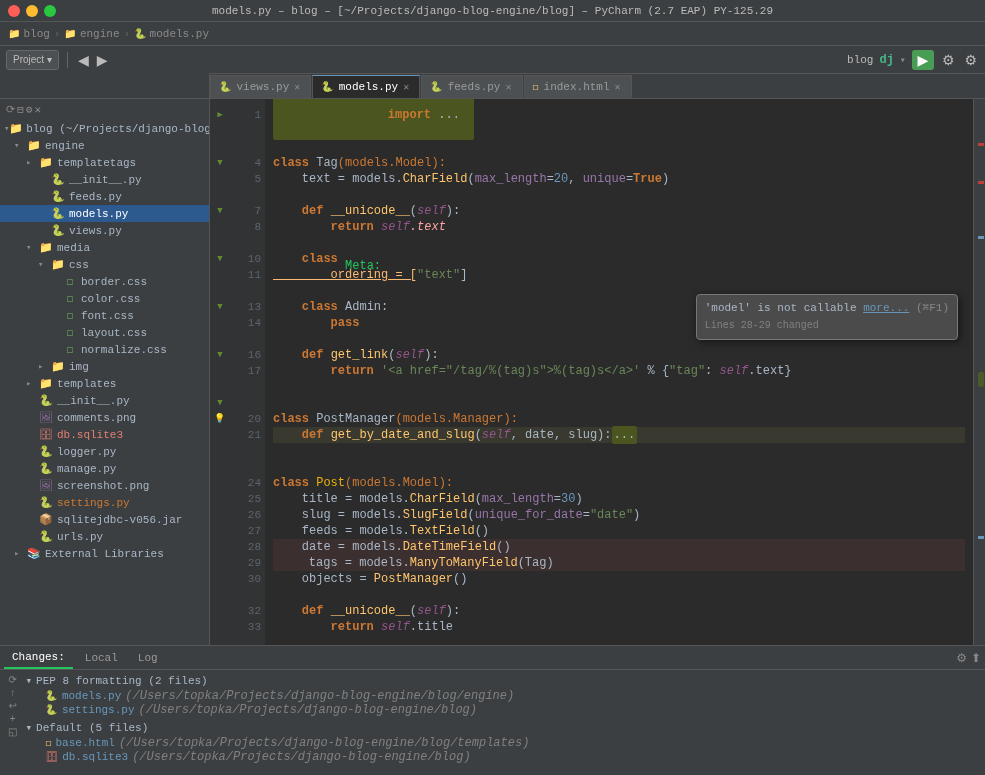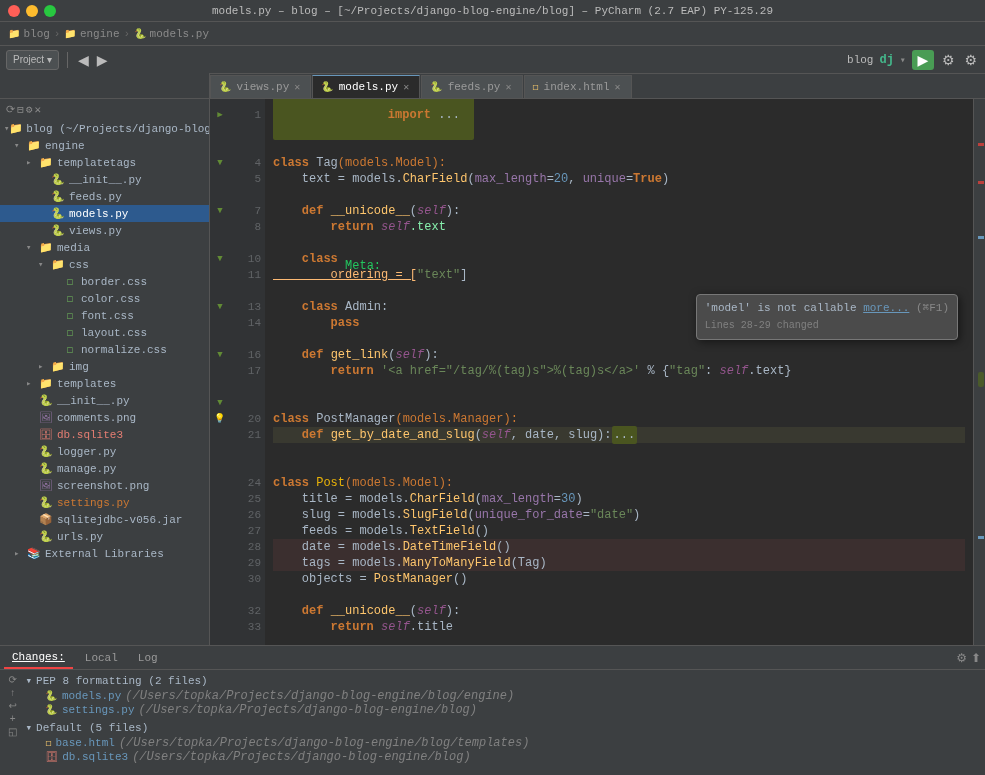--- a/index.html
+++ b/index.html
@@ -213,21 +213,21 @@
     }
     .bottom-tab {
       font-size: 11px;
       color: #9a9a9a;
       padding: 2px 8px;
       cursor: pointer;
       height: 100%;
       display: flex;
       align-items: center;
     }
-    .bottom-tab.active { color: #fff; border-bottom: 2px solid #ef4444; text-decoration: underline; }
+    .bottom-tab.active { color: #fff; border-bottom: 2px solid #22c55e; }
     .bottom-tab-right { margin-left: auto; display: flex; gap: 4px; }
     .bottom-icon-btn { background: none; border: none; color: #888; cursor: pointer; font-size: 12px; }
 
     .bottom-content {
       flex: 1;
       overflow-y: auto;
       padding: 4px 8px;
       font-size: 11px;
     }
     .change-group { margin-bottom: 4px; }
@@ -589,21 +589,21 @@
           </div>
           <div class="code-line">
             <span style="color:#a9b7c6;">    text = models.</span><span class="fn">CharField</span><span style="color:#a9b7c6;">(</span><span style="color:#9876aa;">max_length</span><span style="color:#a9b7c6;">=</span><span class="num">20</span><span style="color:#a9b7c6;">, </span><span style="color:#9876aa;">unique</span><span style="color:#a9b7c6;">=</span><span class="kw">True</span><span style="color:#a9b7c6;">)</span>
           </div>
           <div class="code-line"></div>
 
           <div class="code-line">
             <span style="color:#a9b7c6;">    </span><span class="kw">def </span><span class="fn">__unicode__</span><span style="color:#a9b7c6;">(</span><span class="self-kw">self</span><span style="color:#a9b7c6;">):</span>
           </div>
           <div class="code-line">
-            <span style="color:#a9b7c6;">        </span><span class="kw">return </span><span class="self-kw">self</span><span style="color:#86efac;">.text</span>
+            <span style="color:#a9b7c6;">        </span><span class="kw">return </span><span class="self-kw">self</span><span style="color:#fca5a5;font-style:italic;">.text</span>
           </div>
           <div class="code-line"></div>
 
           <div class="code-line">
             <span style="color:#a9b7c6;">    </span><span class="kw">class </span><span style="color:#22c55e;margin-top:14px;">Meta:</span>
           </div>
           <div class="code-line">
             <span style="color:#fdba74;text-decoration:underline;">        ordering = [</span><span class="str">"text"</span><span style="color:#a9b7c6;">]</span>
           </div>
           <div class="code-line"></div>
@@ -643,21 +643,21 @@
           <div class="code-line">
             <span style="color:#a9b7c6;">    slug = models.</span><span class="fn">SlugField</span><span style="color:#a9b7c6;">(</span><span style="color:#9876aa;">unique_for_date</span><span style="color:#a9b7c6;">=</span><span class="str">"date"</span><span style="color:#a9b7c6;">)</span>
           </div>
           <div class="code-line">
             <span style="color:#a9b7c6;">    feeds = models.</span><span class="fn">TextField</span><span style="color:#a9b7c6;">()</span>
           </div>
           <div class="code-line" style="background:rgba(255,100,100,0.08);">
             <span style="color:#a9b7c6;">    date = models.</span><span class="fn">DateTimeField</span><span style="color:#a9b7c6;">()</span>
           </div>
           <div class="code-line" style="background:rgba(255,100,100,0.08);">
-            <span style="color:#a9b7c6;">    tags = models.</span><span class="fn">ManyToManyField</span><span style="color:#a9b7c6;">(Tag)</span>
+            <span style="color:#a9b7c6;margin-left:7px;">    tags = models.</span><span class="fn">ManyToManyField</span><span style="color:#a9b7c6;">(Tag)</span>
           </div>
           <div class="code-line">
             <span style="color:#a9b7c6;">    objects = </span><span class="fn">PostManager</span><span style="color:#a9b7c6;">()</span>
           </div>
           <div class="code-line"></div>
 
           <div class="code-line">
             <span style="color:#a9b7c6;">    </span><span class="kw">def </span><span class="fn">__unicode__</span><span style="color:#a9b7c6;">(</span><span class="self-kw">self</span><span style="color:#a9b7c6;">):</span>
           </div>
           <div class="code-line">

